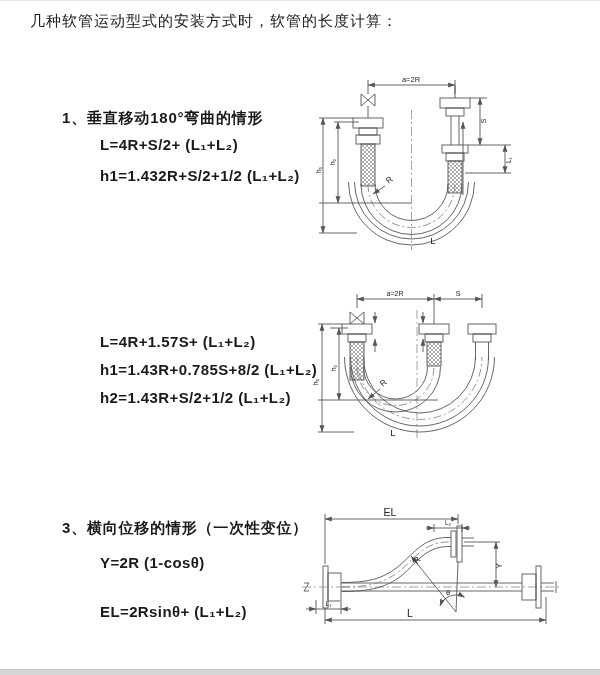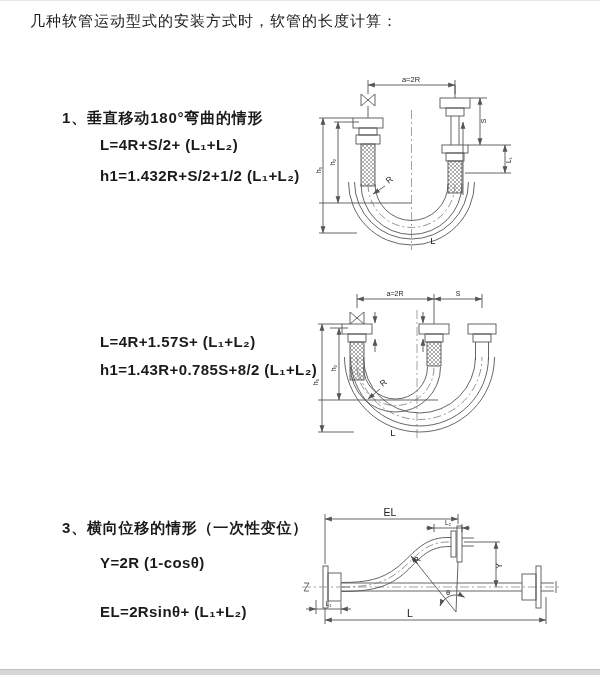--- a/index.html
+++ b/index.html
@@ -31,20 +31,21 @@
   <div class="top-edge"></div>
 
   <div class="doc-title">几种软管运动型式的安装方式时，软管的长度计算：</div>
 
   <div class="sec-heading" style="top:109px">1、垂直移动180°弯曲的情形</div>
   <div class="formula" style="top:136px">L=4R+S/2+ (L₁+L₂)</div>
   <div class="formula" style="top:167px">h1=1.432R+S/2+1/2 (L₁+L₂)</div>
 
   <div class="formula" style="top:333px">L=4R+1.57S+ (L₁+L₂)</div>
   <div class="formula" style="top:361px">h1=1.43R+0.785S+8/2 (L₁+L₂)</div>
+  <div class="formula" style="top:389px">h2=1.43R+S/2+1/2 (L₁+L₂)</div>
 
   <div class="sec-heading" style="top:519px">3、横向位移的情形（一次性变位）</div>
   <div class="formula" style="top:554px">Y=2R (1-cosθ)</div>
   <div class="formula" style="top:603px">EL=2Rsinθ+ (L₁+L₂)</div>
 
   <svg class="diagram" style="left:315px;top:70px" width="280" height="192" viewBox="0 0 280 192">
     <defs>
       <marker id="m1" viewBox="0 0 10 10" refX="9.5" refY="5" markerWidth="8" markerHeight="8" orient="auto-start-reverse">
         <path d="M0,1.6 L10,5 L0,8.4 z" fill="#555"></path>
       </marker>

